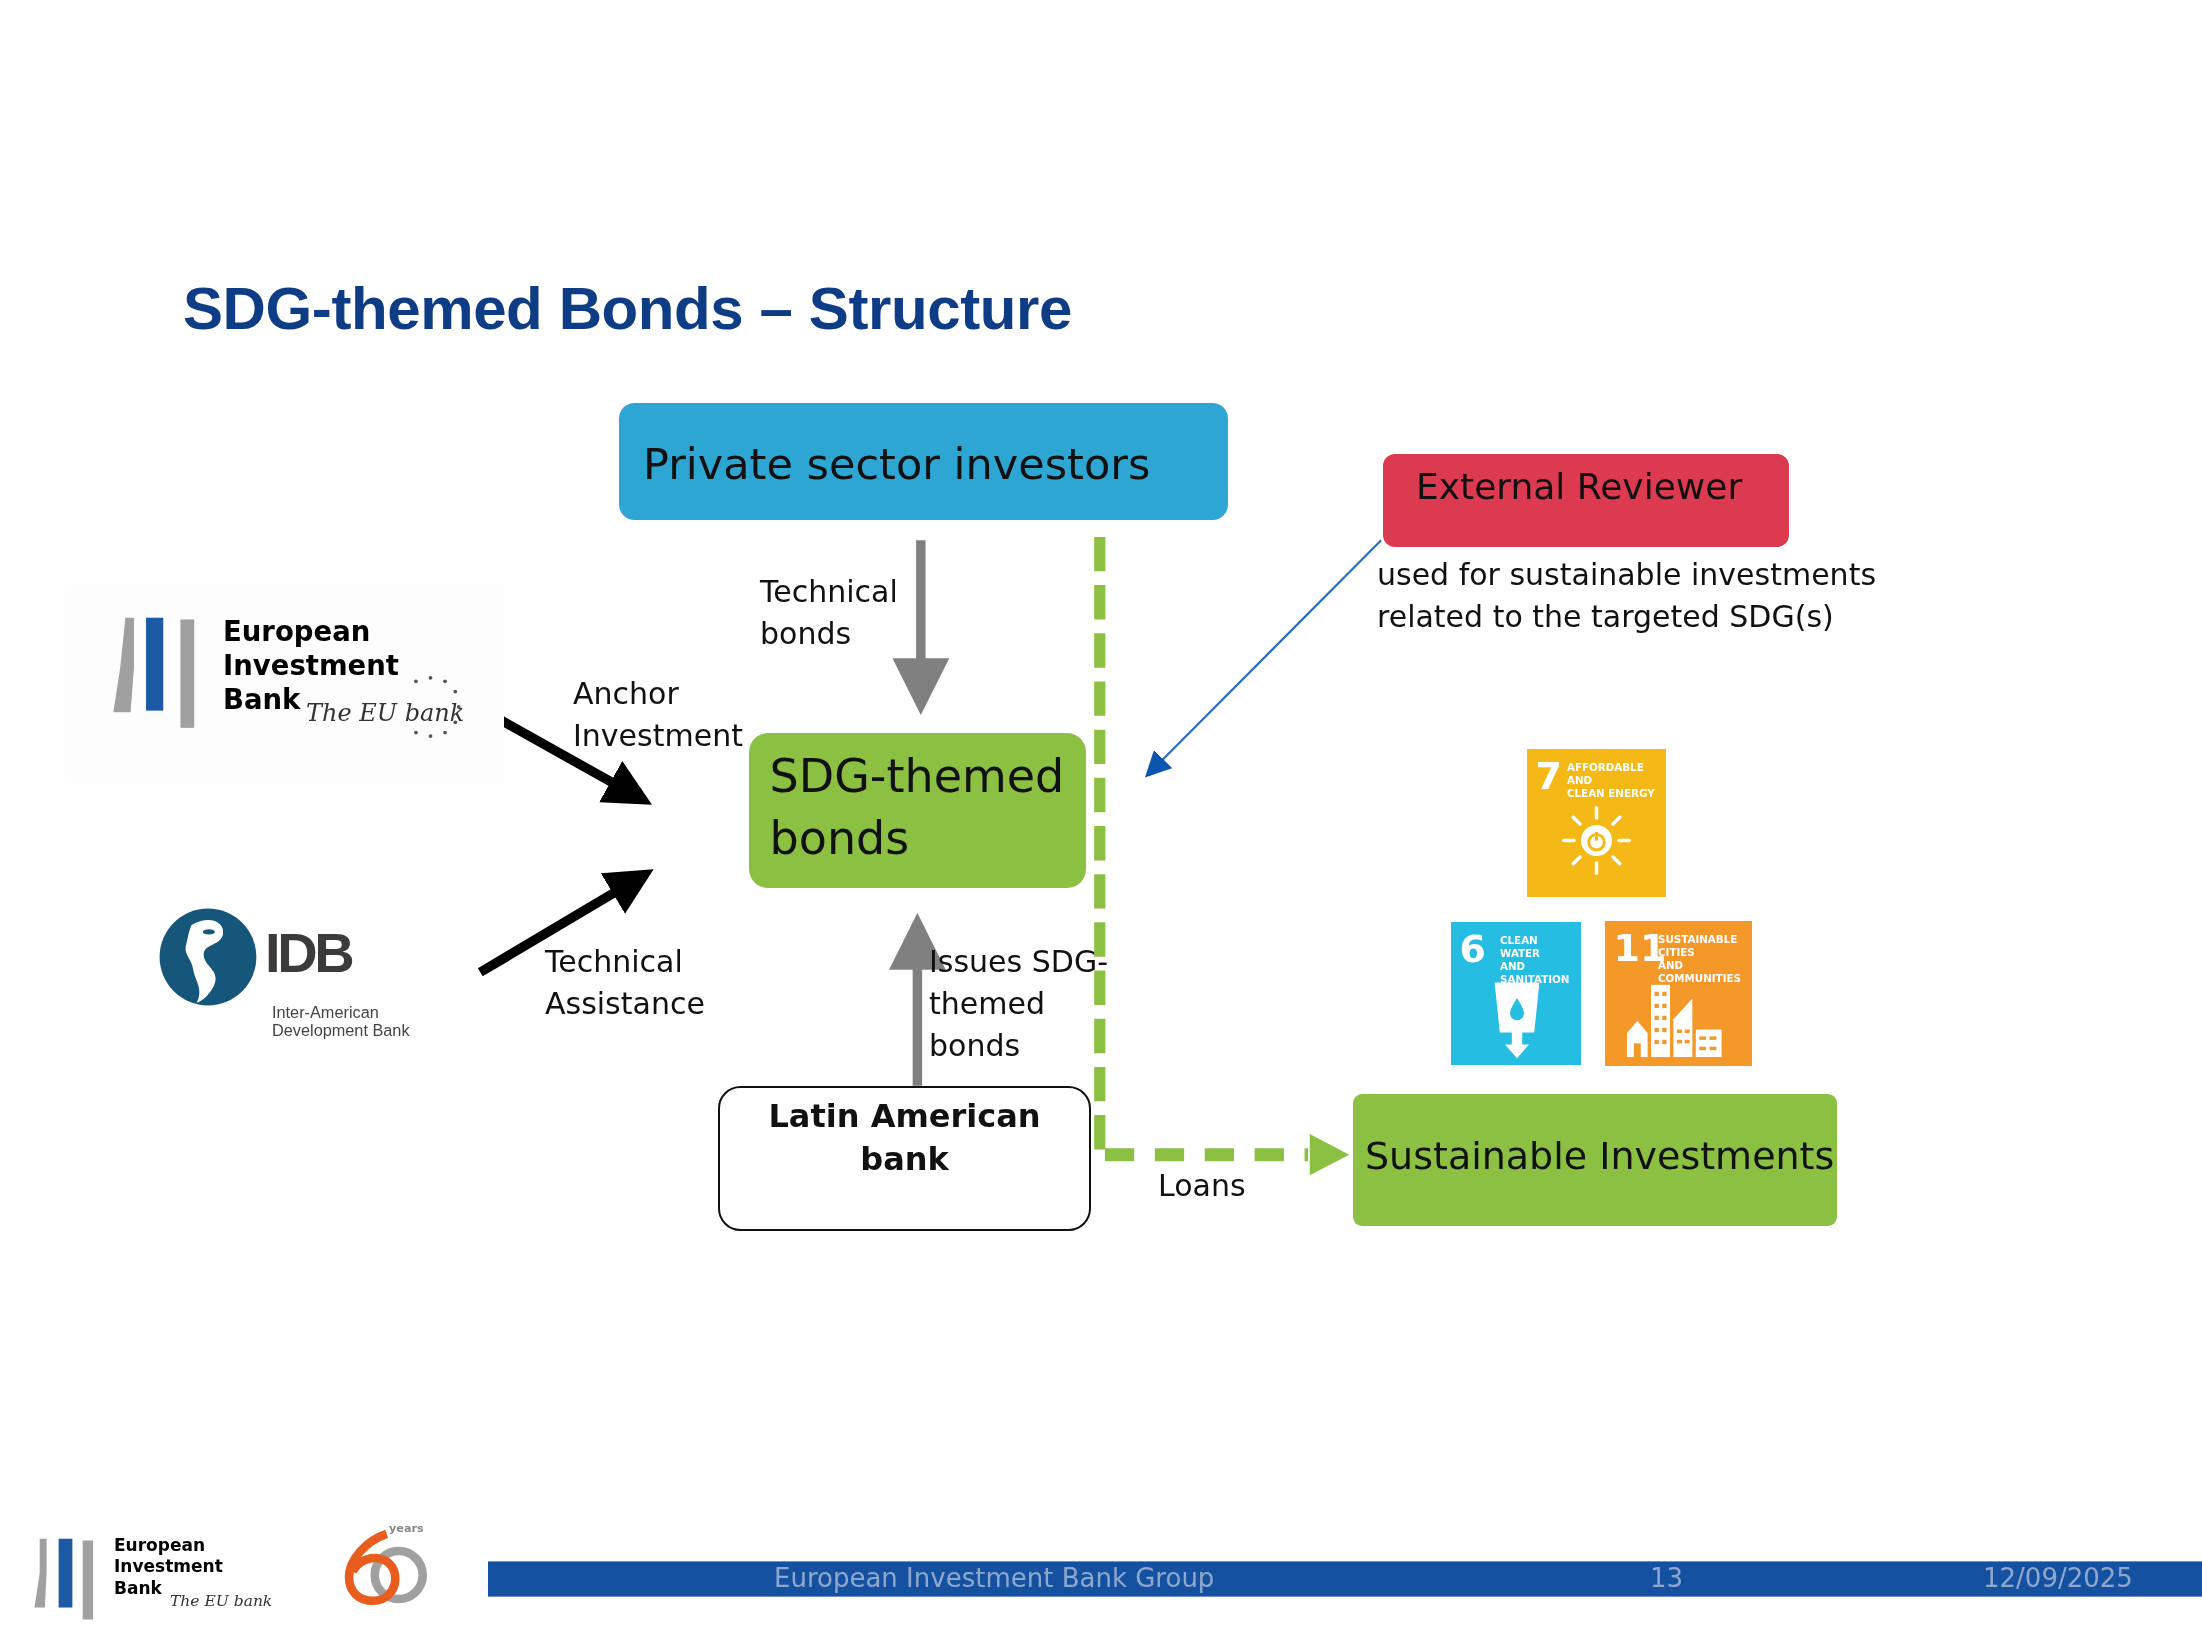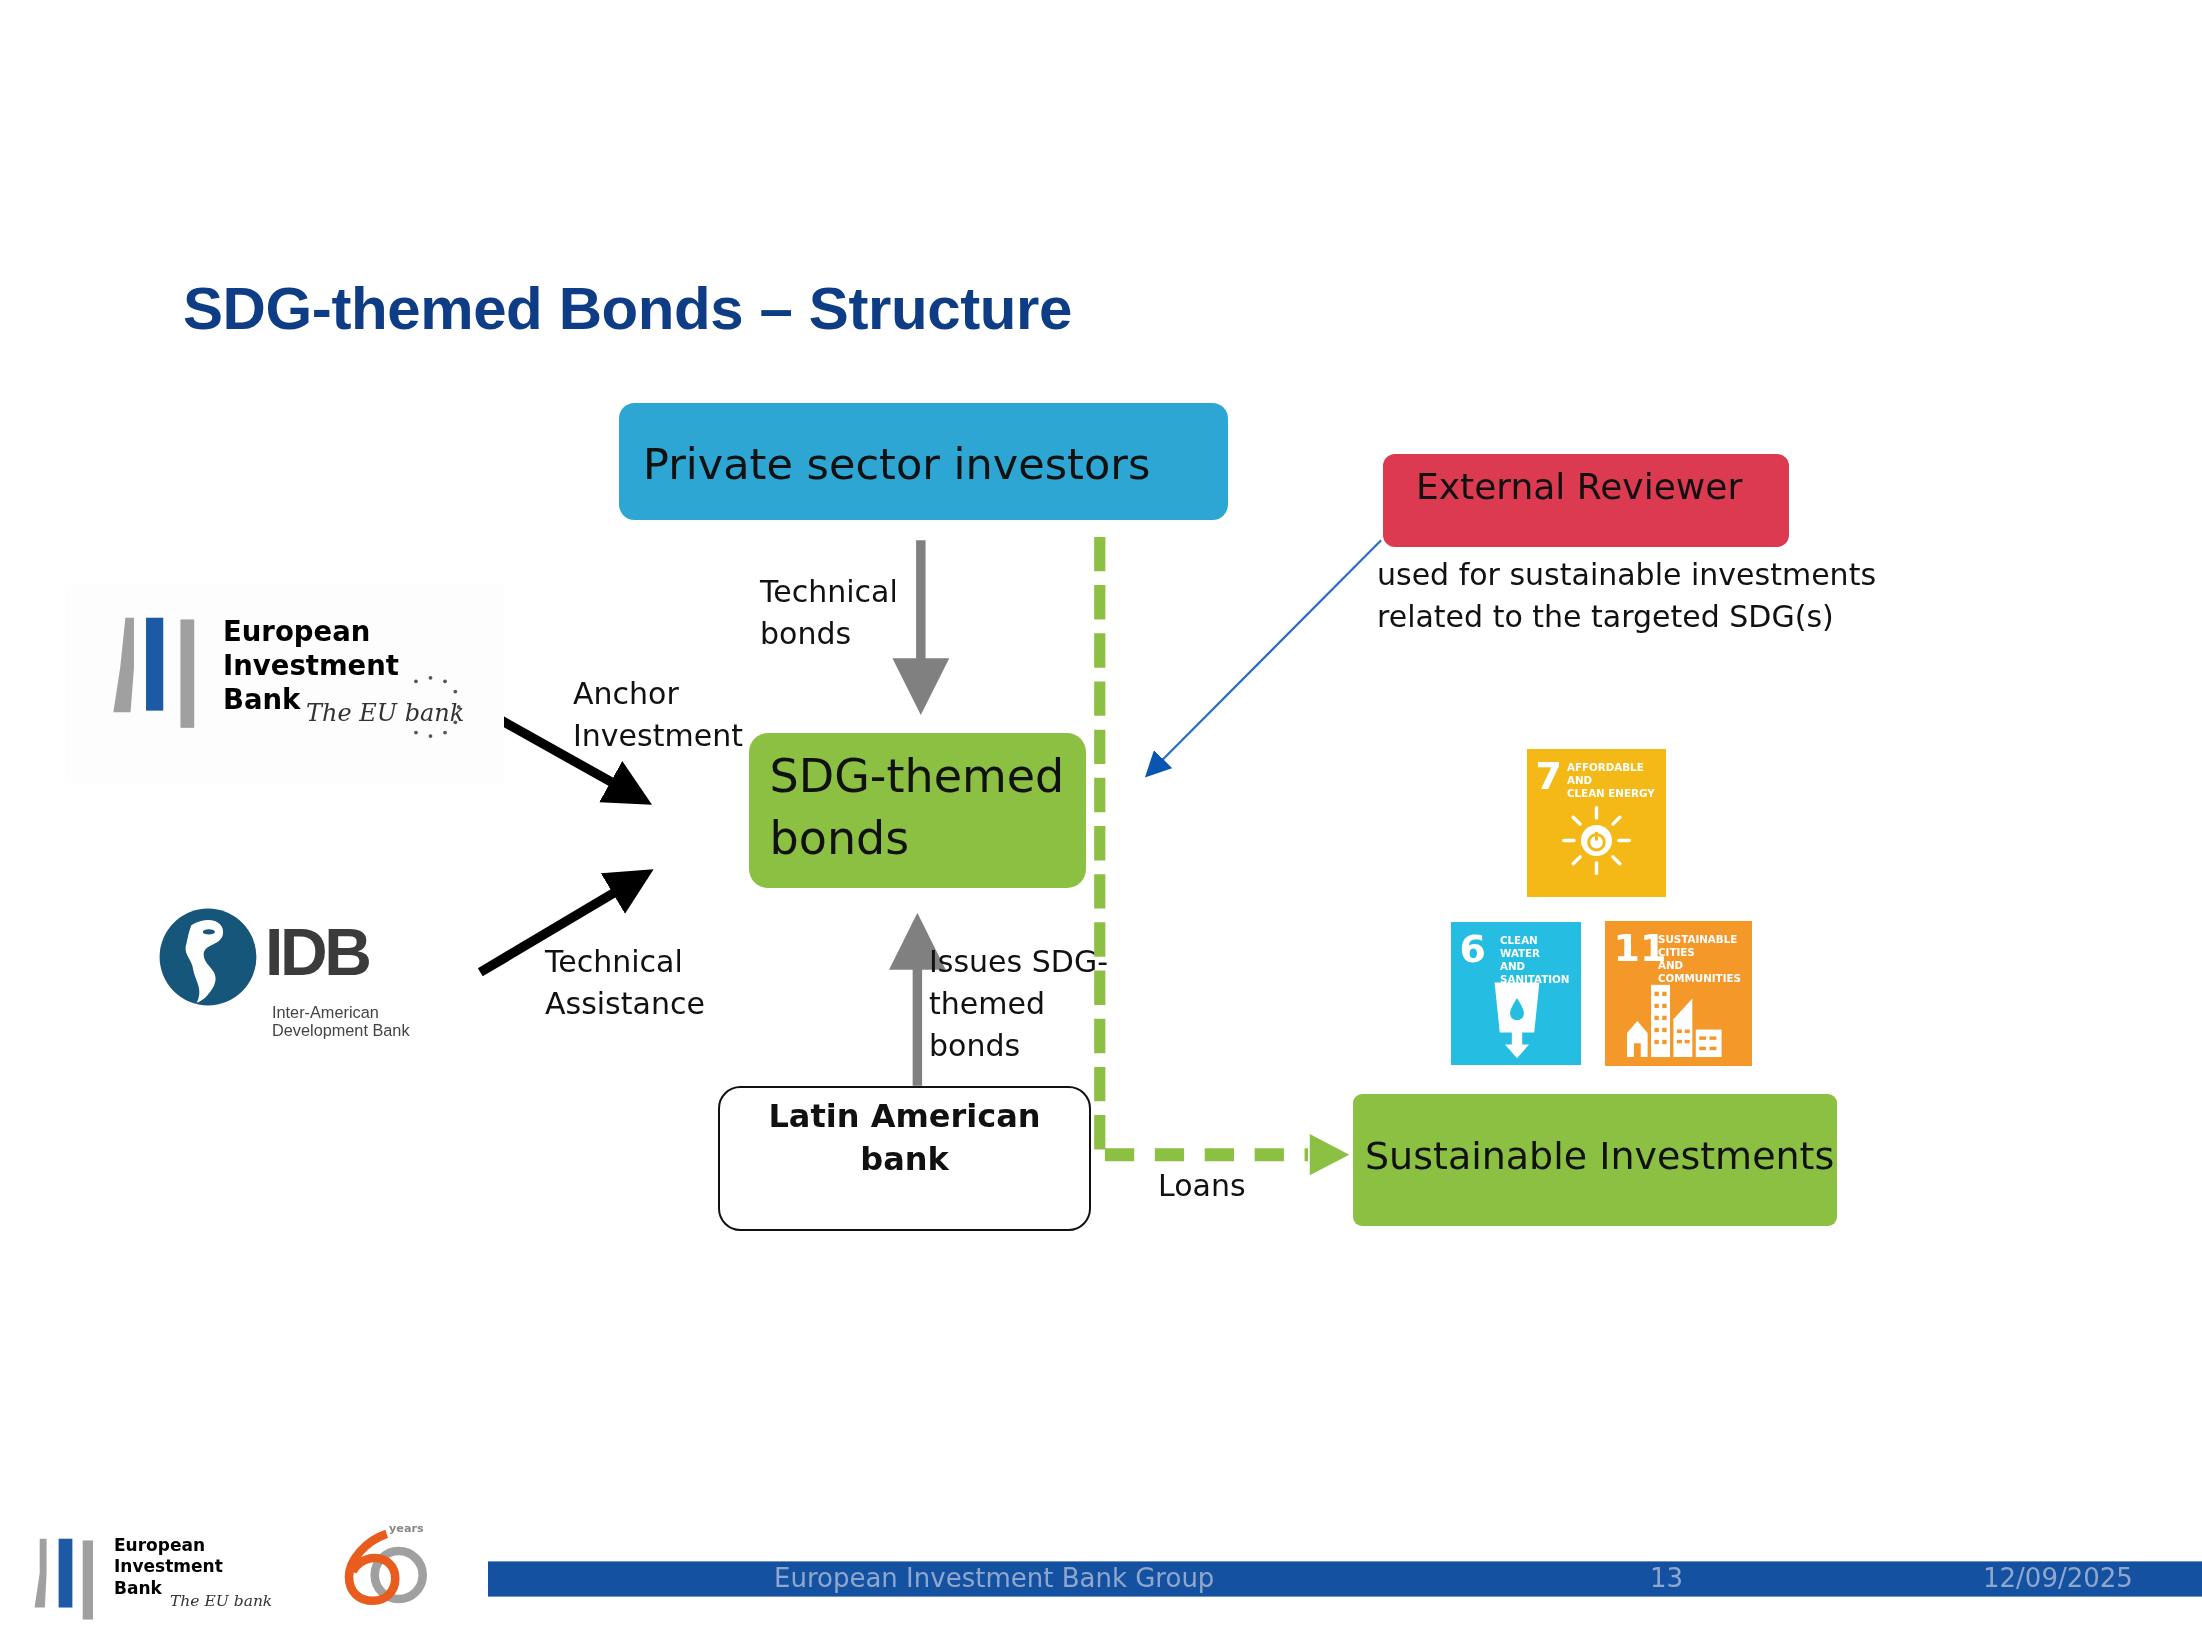--- a/index.html
+++ b/index.html
@@ -206,21 +206,21 @@
     </g>
   </svg>
 </div>
 
 <div class="abs" style="left:155px; top:903px; width:275px; height:146px;">
   <svg style="position:absolute; left:1.7px; top:3.4px;" width="102" height="102" viewBox="0 0 118 118">
     <circle cx="59" cy="59" r="56" fill="#15567a"></circle>
     <path d="M40,22 C60,10 80,18 76,34 C72,46 54,44 54,56 C54,70 74,74 66,92 C60,104 52,110 46,112 C54,96 44,86 42,74 C40,60 30,56 34,44 C36,34 38,26 40,22 Z" fill="#ffffff"></path>
     <ellipse cx="60" cy="30" rx="7" ry="3" fill="#15567a"></ellipse>
   </svg>
-  <div style="position:absolute; left:110px; top:1.7px; font-family:'Liberation Sans', sans-serif; font-weight:bold; font-size:66px; line-height:95px; color:#3b3b3b; letter-spacing:-3.4px;">IDB</div>
+  <div style="position:absolute; left:110px; top:1.7px; font-family:'Liberation Sans', sans-serif; font-weight:bold; font-size:56px; line-height:95px; color:#3b3b3b; letter-spacing:-3.4px;">IDB</div>
   <div style="position:absolute; left:117px; top:100px; font-family:'Liberation Sans', sans-serif; font-size:16.3px; line-height:18px; color:#444;">
     <div>Inter-American</div>
     <div>Development Bank</div>
   </div>
 </div>
 
 <div class="abs" style="left:31px; top:1528px; width:258px; height:95px;">
   <svg style="position:absolute; left:0; top:8.6px;" width="69" height="86" viewBox="0 0 80 100">
     <path d="M10,2 L18,2 L18,42 L16,82 L4,82 L10,42 Z" fill="#a0a0a0"></path>
     <rect x="32" y="2" width="16" height="80" fill="#1d5aa6"></rect>

